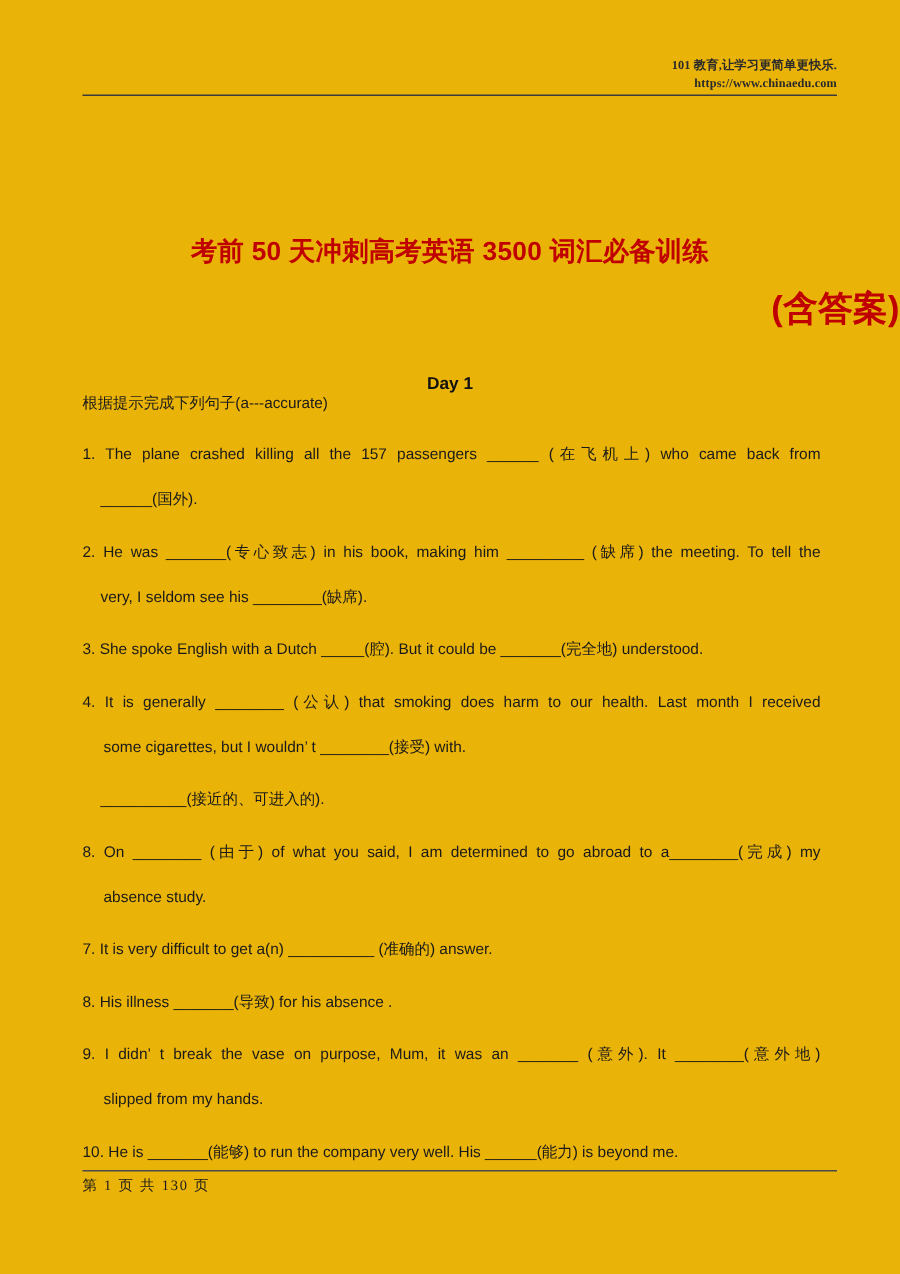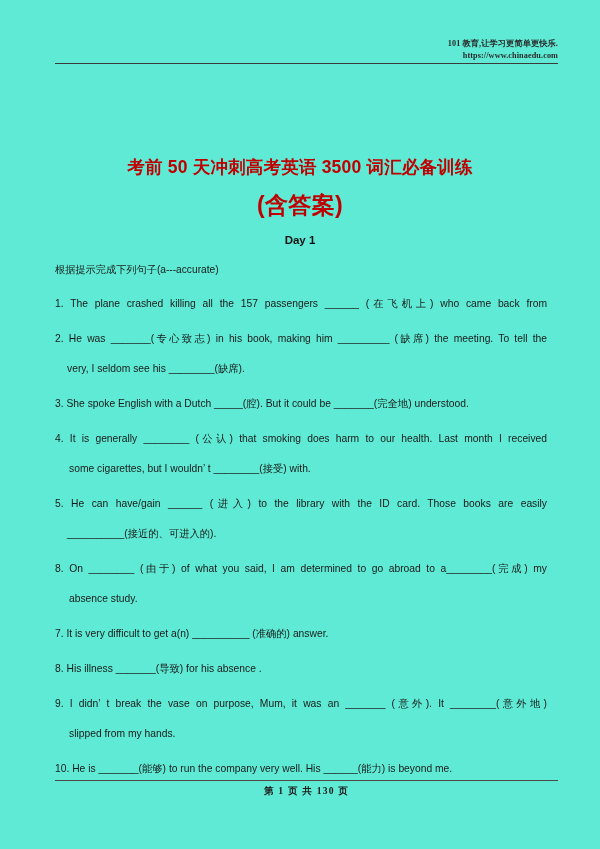--- a/index.html
+++ b/index.html
@@ -12,21 +12,21 @@
     height: 849px;
     font-family: "Liberation Sans", "DejaVu Sans", sans-serif;
     color: #1a1a1a;
     position: relative;
     overflow: hidden;
   }
   .page {
     width: 600px;
     height: 849px;
     position: relative;
-    background: #5eead4;
+    background: #eab308;
     box-sizing: border-box;
   }
 
   
   .header {
     position: absolute;
     top: 38px;
     left: 55px;
     right: 42px;
   }
@@ -82,21 +82,21 @@
     text-align: center;
     font-size: 23px;
     font-weight: bold;
     color: #C00000;
     line-height: 30px;
     letter-spacing: 0.3px;
     white-space: nowrap;
   }
   .day-heading {
     position: absolute;
-    top: 232px;
+    top: 248px;
     left: 0;
     width: 600px;
     text-align: center;
     font-size: 11.5px;
     font-weight: bold;
     color: #111;
     line-height: 16px;
   }
 
   
@@ -141,69 +141,68 @@
     right: 42px;
     bottom: 52px;
   }
   .footer-rule {
     border-top: 1.2px solid #4a4a4a;
     height: 0;
     width: 100%;
     margin-bottom: 3px;
   }
   .footer-text {
-    text-align: center;
     font-family: "Liberation Serif", "DejaVu Serif", serif;
     font-size: 9.6px;
-    font-weight: bold;
+    font-weight: normal;
     color: #1a1a1a;
     letter-spacing: 1.2px;
     line-height: 13px;
   }
 </style>
 </head>
 <body>
 
 <div class="page">
 
   <div class="header">
     <div class="header-lines">
       <div class="header-line-1">101 教育,让学习更简单更快乐.</div>
       <div class="header-line-2">https://www.chinaedu.com</div>
     </div>
     <div class="header-rule"></div>
   </div>
 
   <div class="title-sub1" style="color: rgb(192, 0, 0);">考前 50 天冲刺高考英语 3500 词汇必备训练</div>
-  <div class="title-sub2" style="color: rgb(192, 0, 0);">(含答案)</div>
+  <div class="title-sub2" style="color: rgb(192, 0, 0); text-align: right;">(含答案)</div>
   <div class="day-heading">Day 1</div>
 
   <div class="content">
     <div class="instruction">根据提示完成下列句子(a---accurate)</div>
 
     <div class="q">
       <span class="ln justify">1. The plane crashed killing all the 157 passengers ______ (在飞机上) who came back from</span>
+      <span class="ln indent">______(国外).</span>
     </div>
 
     <div class="q">
       <span class="ln justify">2. He was _______(专心致志) in his book, making him _________ (缺席) the meeting. To tell the</span>
       <span class="ln indent">very, I seldom see his ________(缺席).</span>
     </div>
 
     <div class="q">
       <span class="ln">3. She spoke English with a Dutch _____(腔). But it could be _______(完全地) understood.</span>
     </div>
 
     <div class="q">
       <span class="ln justify">4. It is generally ________ (公认) that smoking does harm to our health. Last month I received</span>
       <span class="ln indent2">some cigarettes, but I wouldn’ t ________(接受) with.</span>
     </div>
 
     <div class="q">
-      <span class="ln justify">5. He can have/gain ______ (进入) to the library with the ID card. Those books are easily</span>
       <span class="ln indent">__________(接近的、可进入的).</span>
     </div>
 
     <div class="q">
       <span class="ln justify">8. On ________ (由于) of what you said, I am determined to go abroad to a________(完成) my</span>
       <span class="ln indent2">absence study.</span>
     </div>
 
     <div class="q">
       <span class="ln">7. It is very difficult to get a(n) __________ (准确的) answer.</span>

